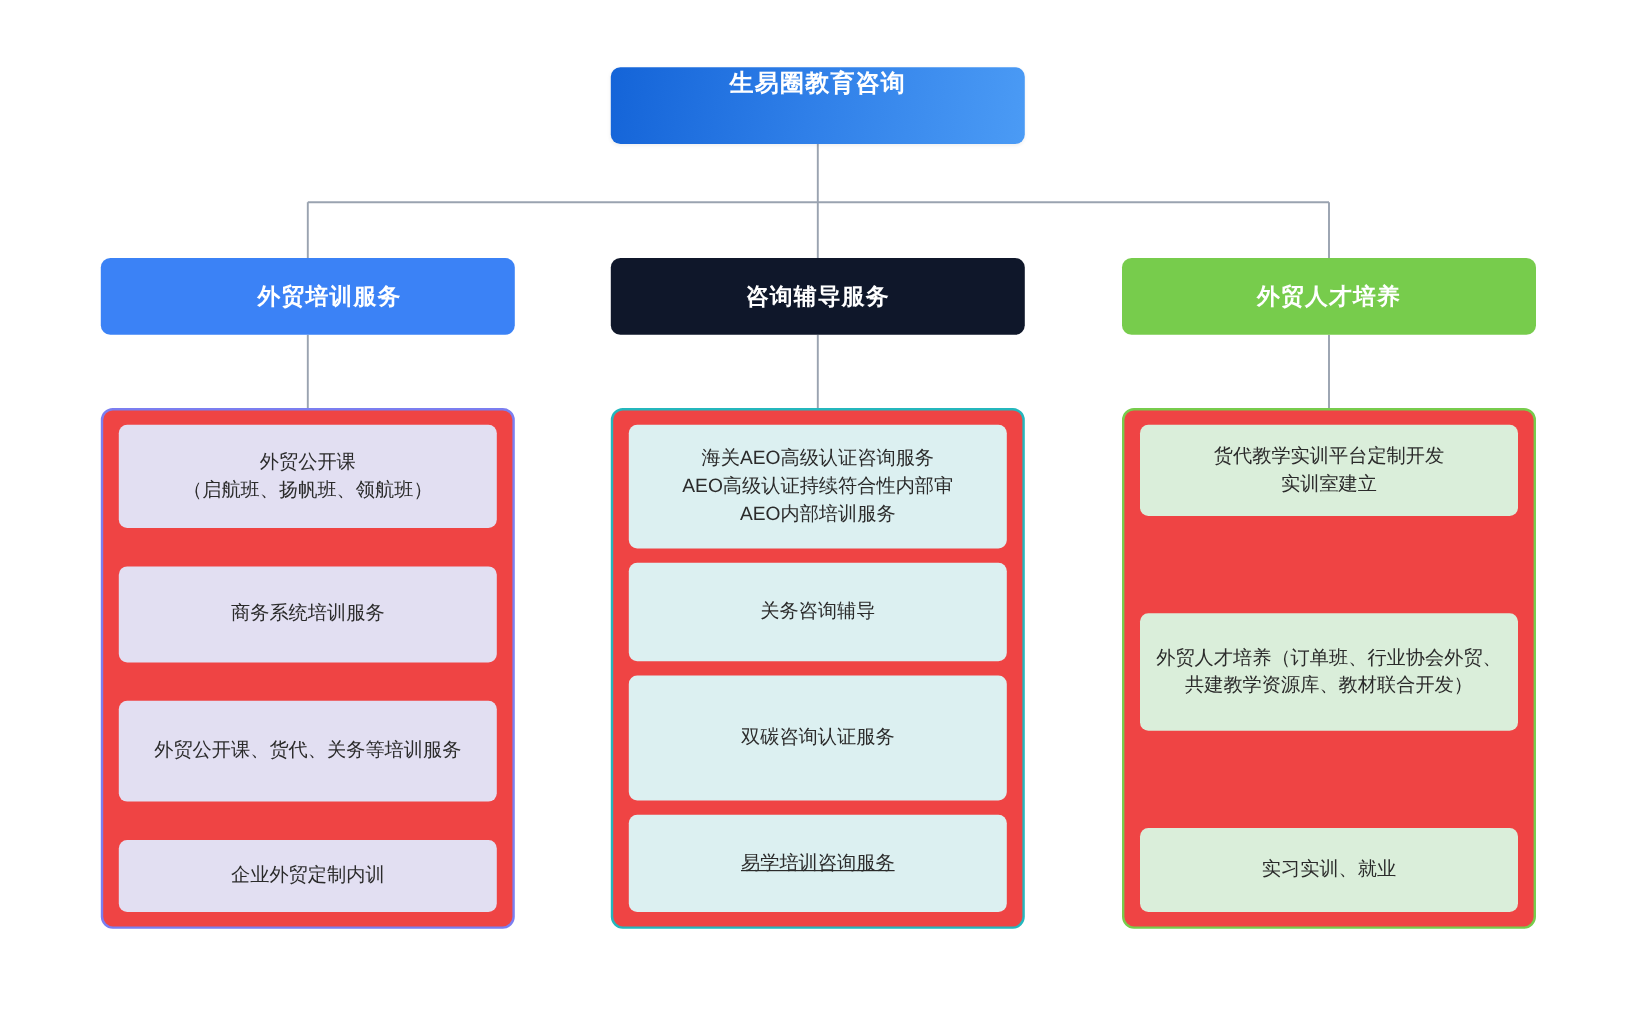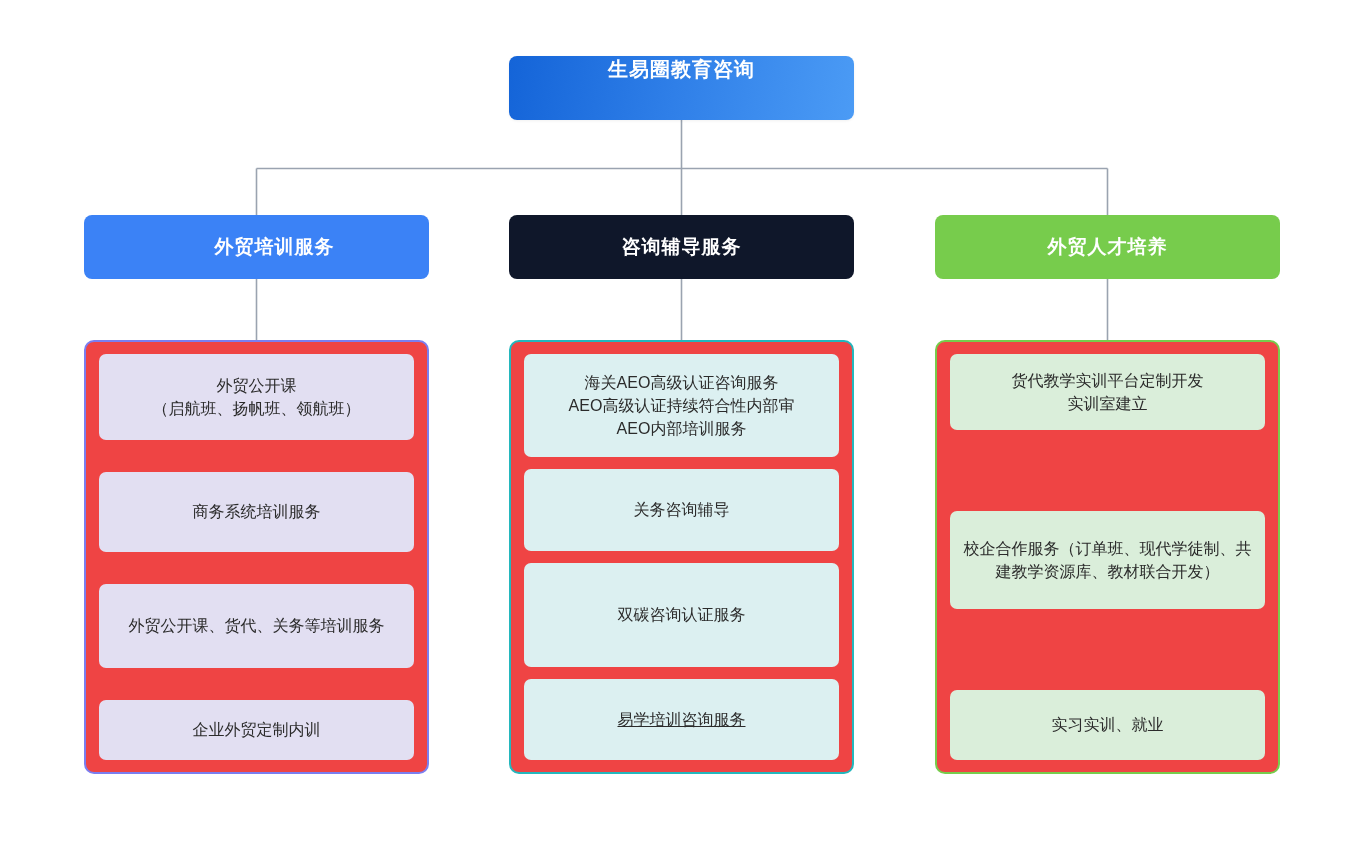--- a/index.html
+++ b/index.html
@@ -180,18 +180,18 @@
     </div>
   </div>
 
   <div class="column col-3 cat-3">
     <div class="cat-header">
       <span class="node-label">外贸人才培养</span>
     </div>
     <div class="items-box">
       <div class="item">货代教学实训平台定制开发
 实训室建立</div>
-      <div class="item">校企合作服务（订单班、现代学徒制、共建教学资源库、教材联合开发）</div>
+      <div class="item">外贸人才培养（订单班、行业协会外贸、共建教学资源库、教材联合开发）</div>
       <div class="item">实习实训、就业</div>
     </div>
   </div>
 
 </div>
 
 </body></html>

